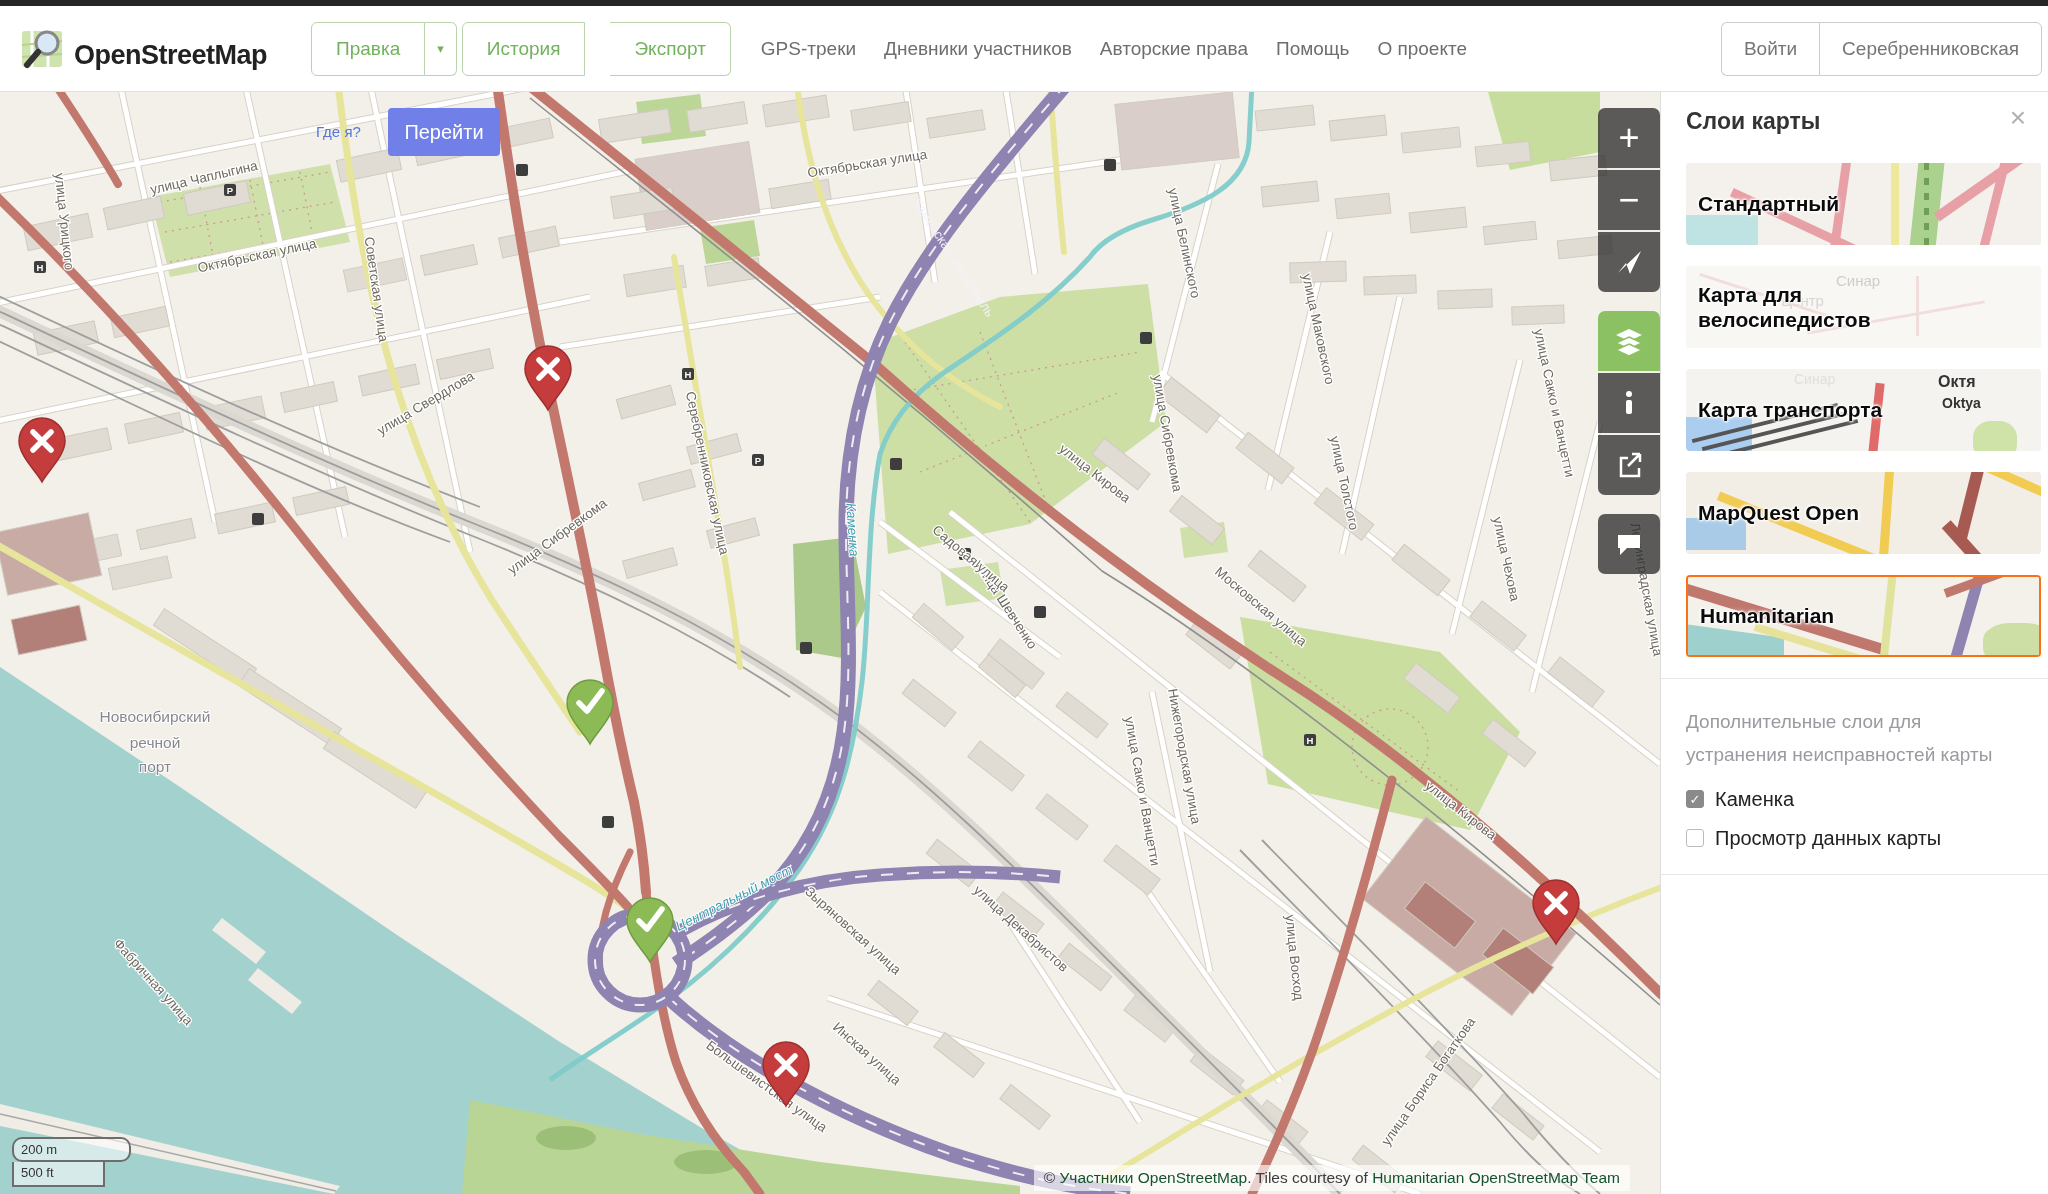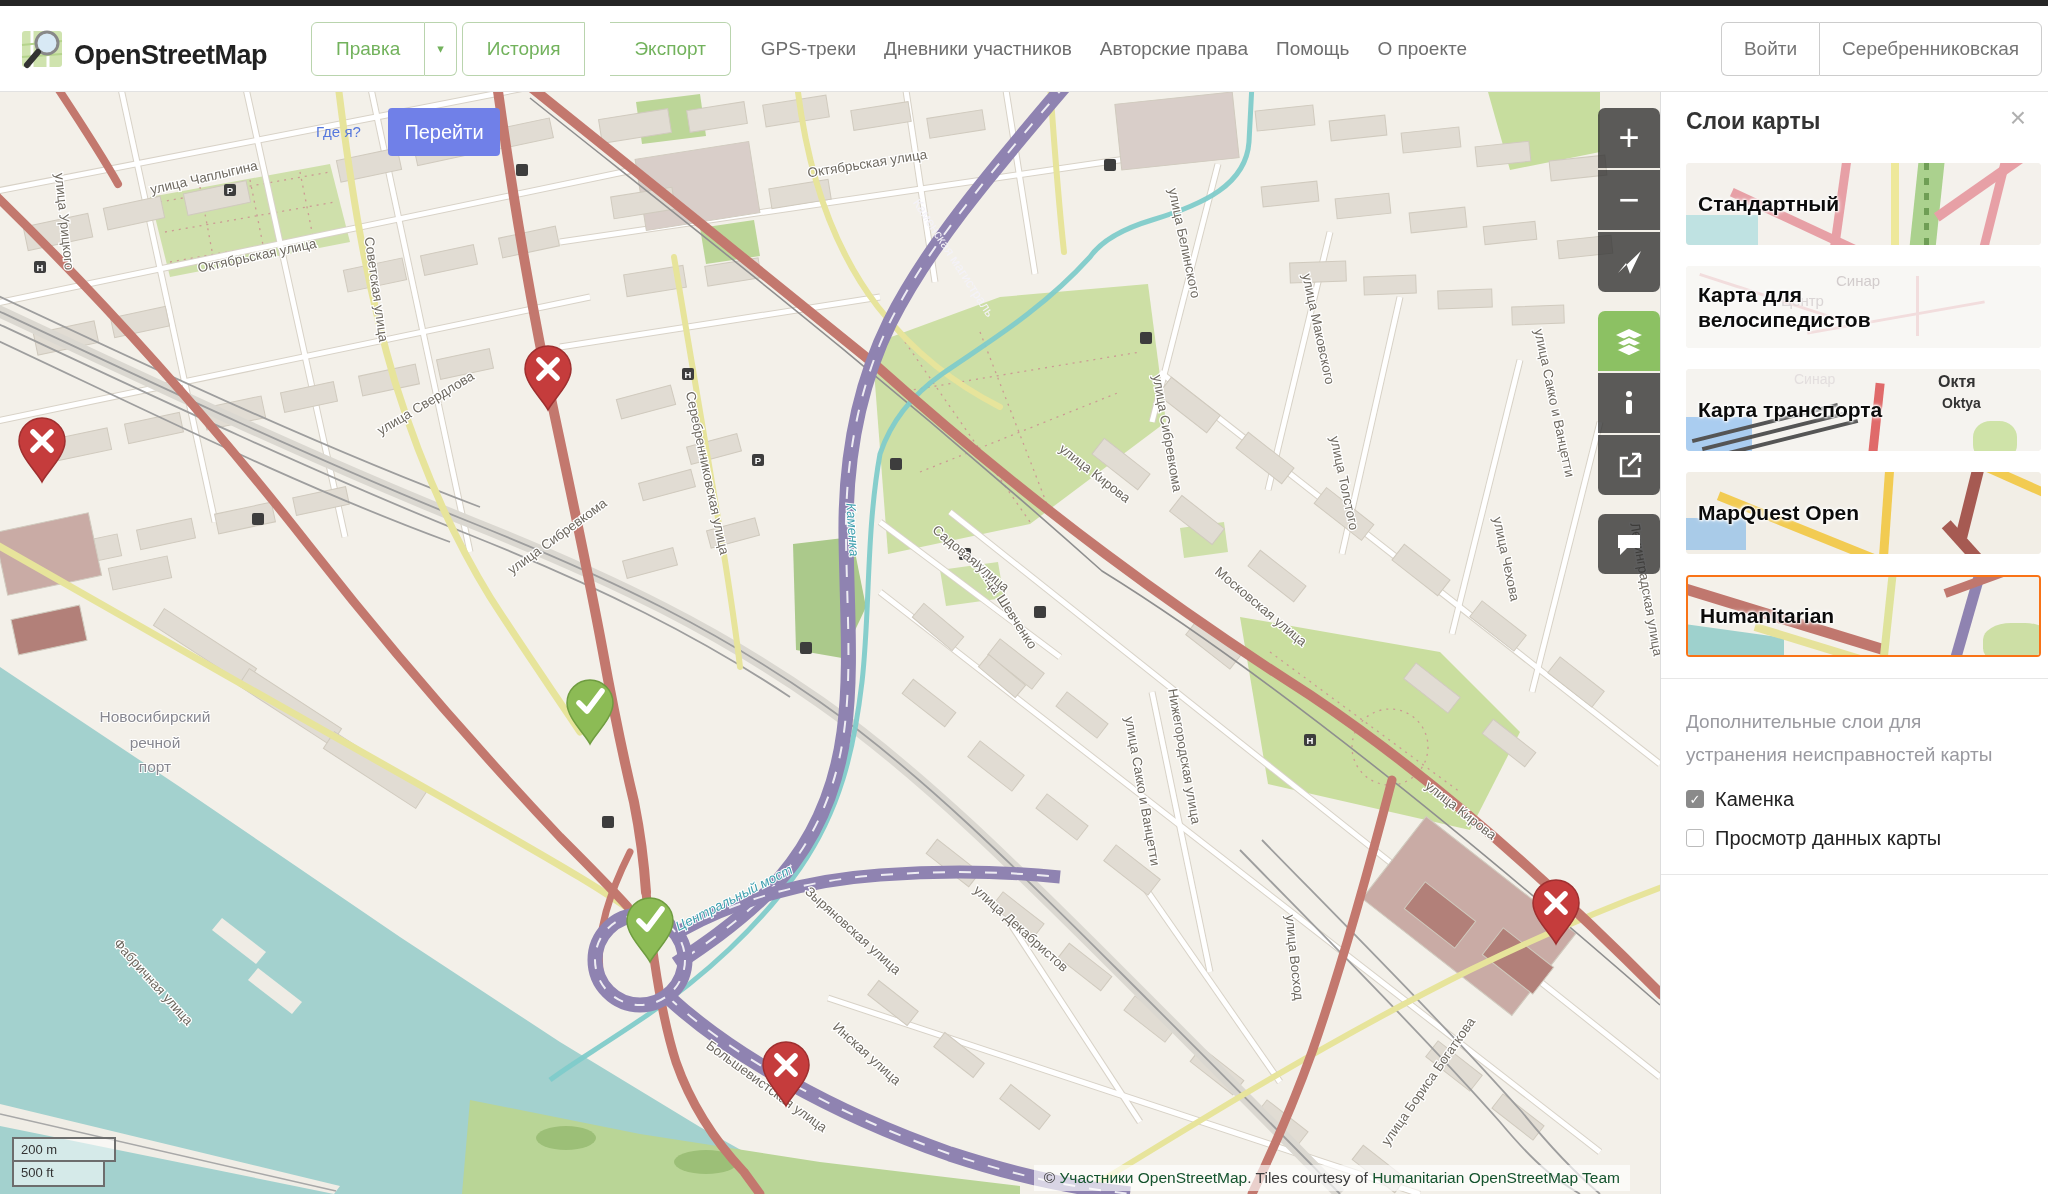--- a/index.html
+++ b/index.html
@@ -35,21 +35,21 @@
   
   .toolbar { position:absolute; right:388px; top:16px; width:62px; }
   .tgroup { margin-bottom:19px; border-radius:7px; overflow:hidden; }
   .tbtn { width:62px; height:60px; margin-bottom:2px; background:rgba(48,48,48,0.78); color:#fff; display:flex; align-items:center; justify-content:center; font-size:36px; cursor:pointer; }
   .tbtn:last-child { margin-bottom:0; }
   .tbtn.active { background:#8cc163; }
   .tbtn svg { display:block; }
   
   .scale { position:absolute; left:12px; bottom:7px; font-size:13px; color:#333; }
   .scale-line { border:2px solid #6d6d6d; background:rgba(255,255,255,0.55); padding:1px 0 1px 7px; height:25px; line-height:20px; }
-  .scale-line.metric { width:104px; }
+  .scale-line.metric { width:119px;border-radius:10px; }
   .scale-line.imperial { width:93px; border-top:none; }
   
   .attrib { position:absolute; right:418px; bottom:3px; background:rgba(255,255,255,0.65); padding:4px 10px; font-size:15.5px; color:#3c3c3c; white-space:nowrap; }
   .attrib .lnk { color:#14532d; cursor:pointer;margin-top:36px; }
   
   .panel { position:absolute; top:0; right:0; bottom:0; width:388px; background:#fff; border-left:1px solid #ddd; padding:16px 7px 0 25px; }
   .panel-title { font-size:23px; font-weight:bold; color:#333; }
   .panel-close { position:absolute; right:22px; top:10px; font-size:28px; color:#b0b0b0; cursor:pointer; }
   .layer-list { margin-top:28px; }
   .layer-item { position:relative; height:82px; border-radius:4px; overflow:hidden; margin-bottom:21px; cursor:pointer; background:#f4f1ec; }

